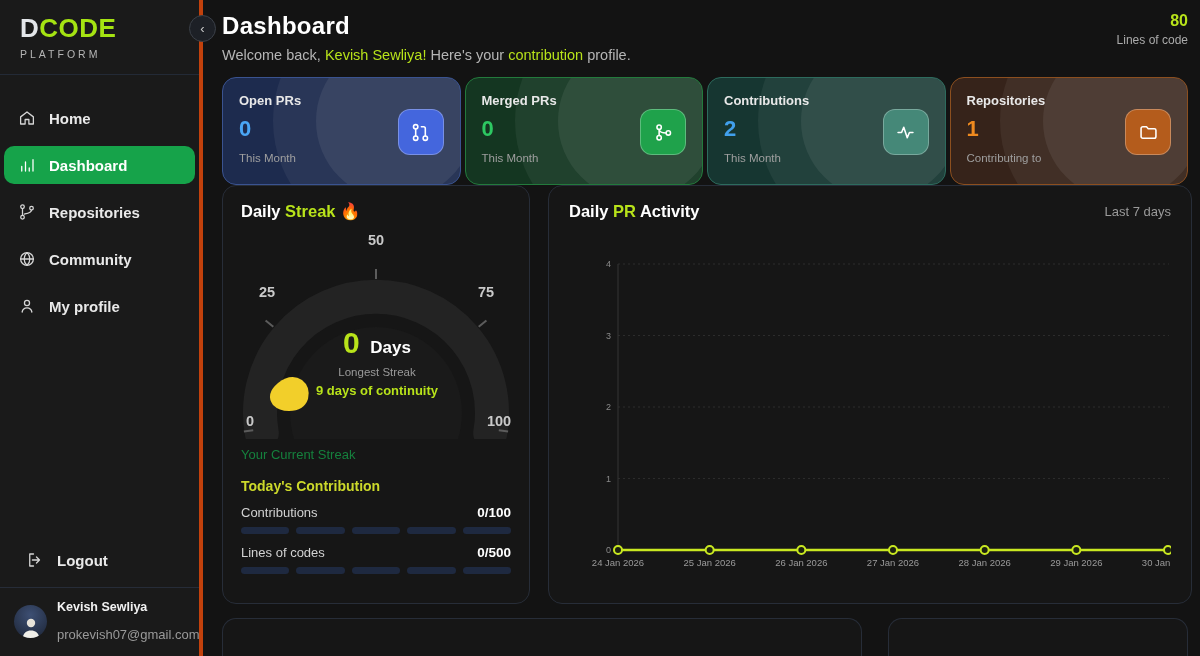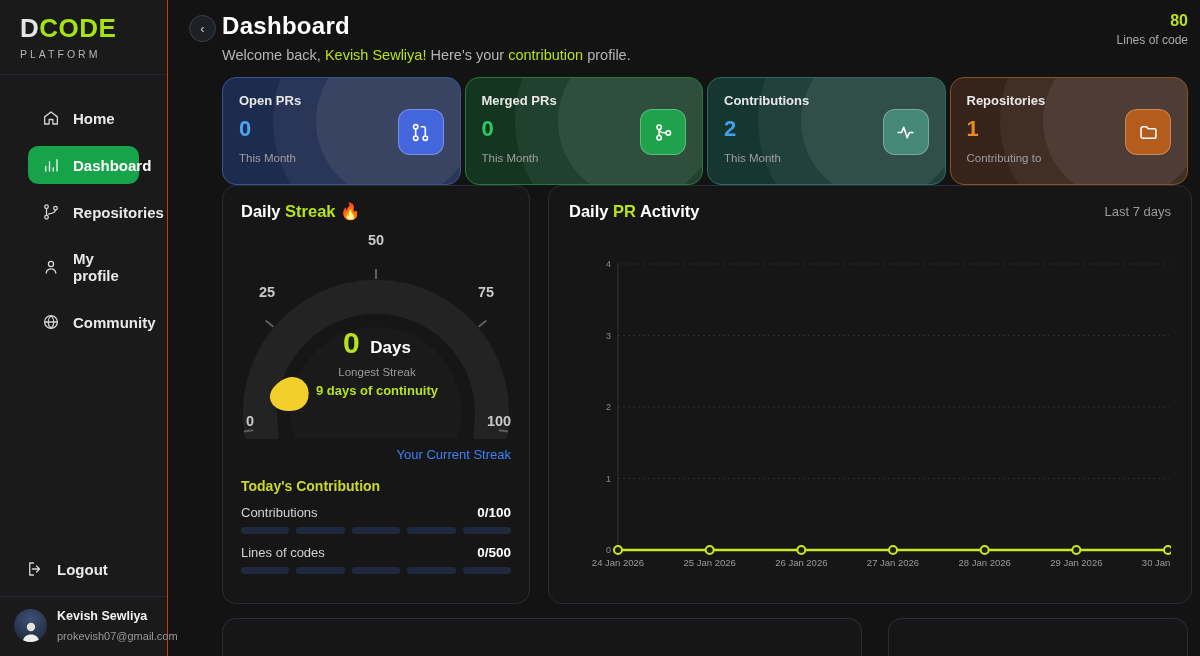--- a/index.html
+++ b/index.html
@@ -1,44 +1,44 @@
 <!DOCTYPE html>
 <html><head>
 <meta charset="utf-8">
 <style>
   *{box-sizing:border-box}
   html,body{margin:0;padding:0}
   body{width:1200px;height:656px;background:#131313;color:#eee;
        font-family:"Liberation Sans",sans-serif;overflow:hidden;position:relative}
 
   
-  .sidebar{position:absolute;left:0;top:0;width:168px;height:656px;background:#1a1a1a;
-           border-right:1px solid #c2410c;display:flex;flex-direction:column}
+  .sidebar{position:absolute;left:0;top:0;width:203px;height:656px;background:#1a1a1a;
+           border-right:4px solid #c2410c;display:flex;flex-direction:column}
   .logo-block{padding:15px 20px 0}
   .logo-line{font-size:26px;font-weight:800;letter-spacing:.5px;line-height:1}
   .logo-d{color:#e3e6e9}.logo-rest{color:#a5e312}
   .tagline{font-size:10.5px;letter-spacing:3px;color:#b5b5b5;margin-top:7px}
   .side-divider{height:1px;background:#232a36;margin-top:14px}
-  .nav{padding:24px 28px 0;display:flex;flex-direction:column;gap:9px}
+  .nav{padding:24px 4px 0;display:flex;flex-direction:column;gap:9px}
   .nav-item{display:flex;align-items:center;gap:13px;padding:10px 14px;border-radius:10px;
             color:#e9e9e9;font-size:15px;font-weight:600;cursor:pointer}
   .nav-item.active{background:#16a34a;color:#fff}
   .nav-item svg{width:18px;height:18px;stroke:#d6d6d6;fill:none;stroke-width:1.7;
                 stroke-linecap:round;stroke-linejoin:round;flex:0 0 auto}
   .nav-item.active svg{stroke:#fff}
   .spacer{flex:1}
   .logout{margin:0 12px 8px}
   .user-divider{height:1px;background:#262c38}
   .user-row{display:flex;align-items:center;gap:10px;padding:12px 14px 14px;cursor:pointer}
   .avatar{width:33px;height:33px;border-radius:50%;flex:0 0 auto;overflow:hidden;
           background:radial-gradient(circle at 50% 30%,#3d4f73,#1c2435);
           display:flex;align-items:flex-end;justify-content:center}
   .avatar svg{width:24px;height:24px}
   .user-name{font-size:12.5px;font-weight:700;color:#f2f2f2;line-height:1.2}
-  .user-email{font-size:11px;color:#9a9a9a;margin-top:6px}
+  .user-email{font-size:13px;color:#9a9a9a;margin-top:12px}
 
   .collapse-btn{position:absolute;left:189px;top:15px;width:27px;height:27px;border-radius:50%;
                 background:#1d2026;border:1px solid #3b4048;color:#c9c9c9;z-index:6;cursor:pointer;
                 display:flex;align-items:center;justify-content:center;font-size:13px;line-height:1}
 
   
   .main{position:absolute;left:203px;top:0;width:997px;height:656px;padding:12px 12px 0 19px}
   .header{display:flex;justify-content:space-between;align-items:flex-start}
   .page-title{font-size:24px;font-weight:800;color:#fff;letter-spacing:.3px}
   .subtitle{margin-top:7px;font-size:14.5px;color:#b5b5b5}
@@ -70,21 +70,21 @@
   .streak-panel{width:308px;height:419px;padding:16px 18px}
   .chart-panel{flex:1;height:419px;padding:16px 20px}
   .panel-title{font-size:16.5px;font-weight:800;color:#fff}
   .chart-head{display:flex;justify-content:space-between;align-items:center}
   .range{font-size:13px;color:#9a9a9a;font-weight:400}
 
   
   .gauge{display:block;margin:2px auto 0;width:272px;height:216px}
   .g-tick{stroke:#5c5c5c;stroke-width:2}
   .g-label{fill:#c9c9c9;font-size:14.5px;font-weight:600;text-anchor:middle}
-  .current-streak{text-align:right;font-size:13px;color:#3b82f6;margin-top:8px}
+  .current-streak{text-align:left;font-size:13px;color:#15803d;margin-top:8px}
   .today-title{font-size:14px;font-weight:800;color:#ccd92b;margin-top:16px}
   .prog-row{display:flex;justify-content:space-between;align-items:baseline;margin-top:11px}
   .prog-label{font-size:13px;color:#d2d2d2}
   .prog-value{font-size:13.5px;font-weight:800;color:#fff}
   .pills{display:flex;gap:7px;margin-top:7px}
   .pill{flex:1;height:7px;border-radius:4px;background:#1e2940}
 
   #pr-chart{display:block;margin-top:12px}
   .axis-label{fill:#8a8a8a;font-size:9px;font-family:"Liberation Sans",sans-serif}
   .x-label{fill:#9a9a9a;font-size:9.5px;font-family:"Liberation Sans",sans-serif;text-anchor:middle}
@@ -124,31 +124,31 @@
       <svg viewBox="0 0 24 24">
           <circle cx="6" cy="5" r="2.4"></circle>
           <circle cx="6" cy="19" r="2.4"></circle>
           <circle cx="18" cy="7" r="2.4"></circle>
           <path d="M6 7.4v9.2M18 9.4c0 4-5 4.6-9.6 5.4"></path>
         </svg>
       <span>Repositories</span>
     </div>
     <div class="nav-item">
       <svg viewBox="0 0 24 24">
+          <circle cx="12" cy="12" r="8.5"></circle>
+          <path d="M3.5 12h17M12 3.5c2.6 2.4 3.8 5.4 3.8 8.5s-1.2 6.1-3.8 8.5c-2.6-2.4-3.8-5.4-3.8-8.5s1.2-6.1 3.8-8.5z"></path>
+        </svg>
+      <span>Community</span>
+    </div>
+    <div class="nav-item">
+      <svg viewBox="0 0 24 24">
           <circle cx="12" cy="8" r="3.4"></circle>
           <path d="M5.5 20c.8-4 3.4-5.5 6.5-5.5s5.7 1.5 6.5 5.5"></path>
         </svg>
       <span>My profile</span>
-    </div>
-    <div class="nav-item">
-      <svg viewBox="0 0 24 24">
-          <circle cx="12" cy="12" r="8.5"></circle>
-          <path d="M3.5 12h17M12 3.5c2.6 2.4 3.8 5.4 3.8 8.5s-1.2 6.1-3.8 8.5c-2.6-2.4-3.8-5.4-3.8-8.5s1.2-6.1 3.8-8.5z"></path>
-        </svg>
-      <span>Community</span>
     </div>
   </nav>
 
   <div class="spacer"></div>
 
   <div class="nav-item logout">
     <svg viewBox="0 0 24 24">
         <path d="M10 4H5v16h5M14 8l4 4-4 4M8.5 12H18"></path>
       </svg>
     <span>Logout</span>

